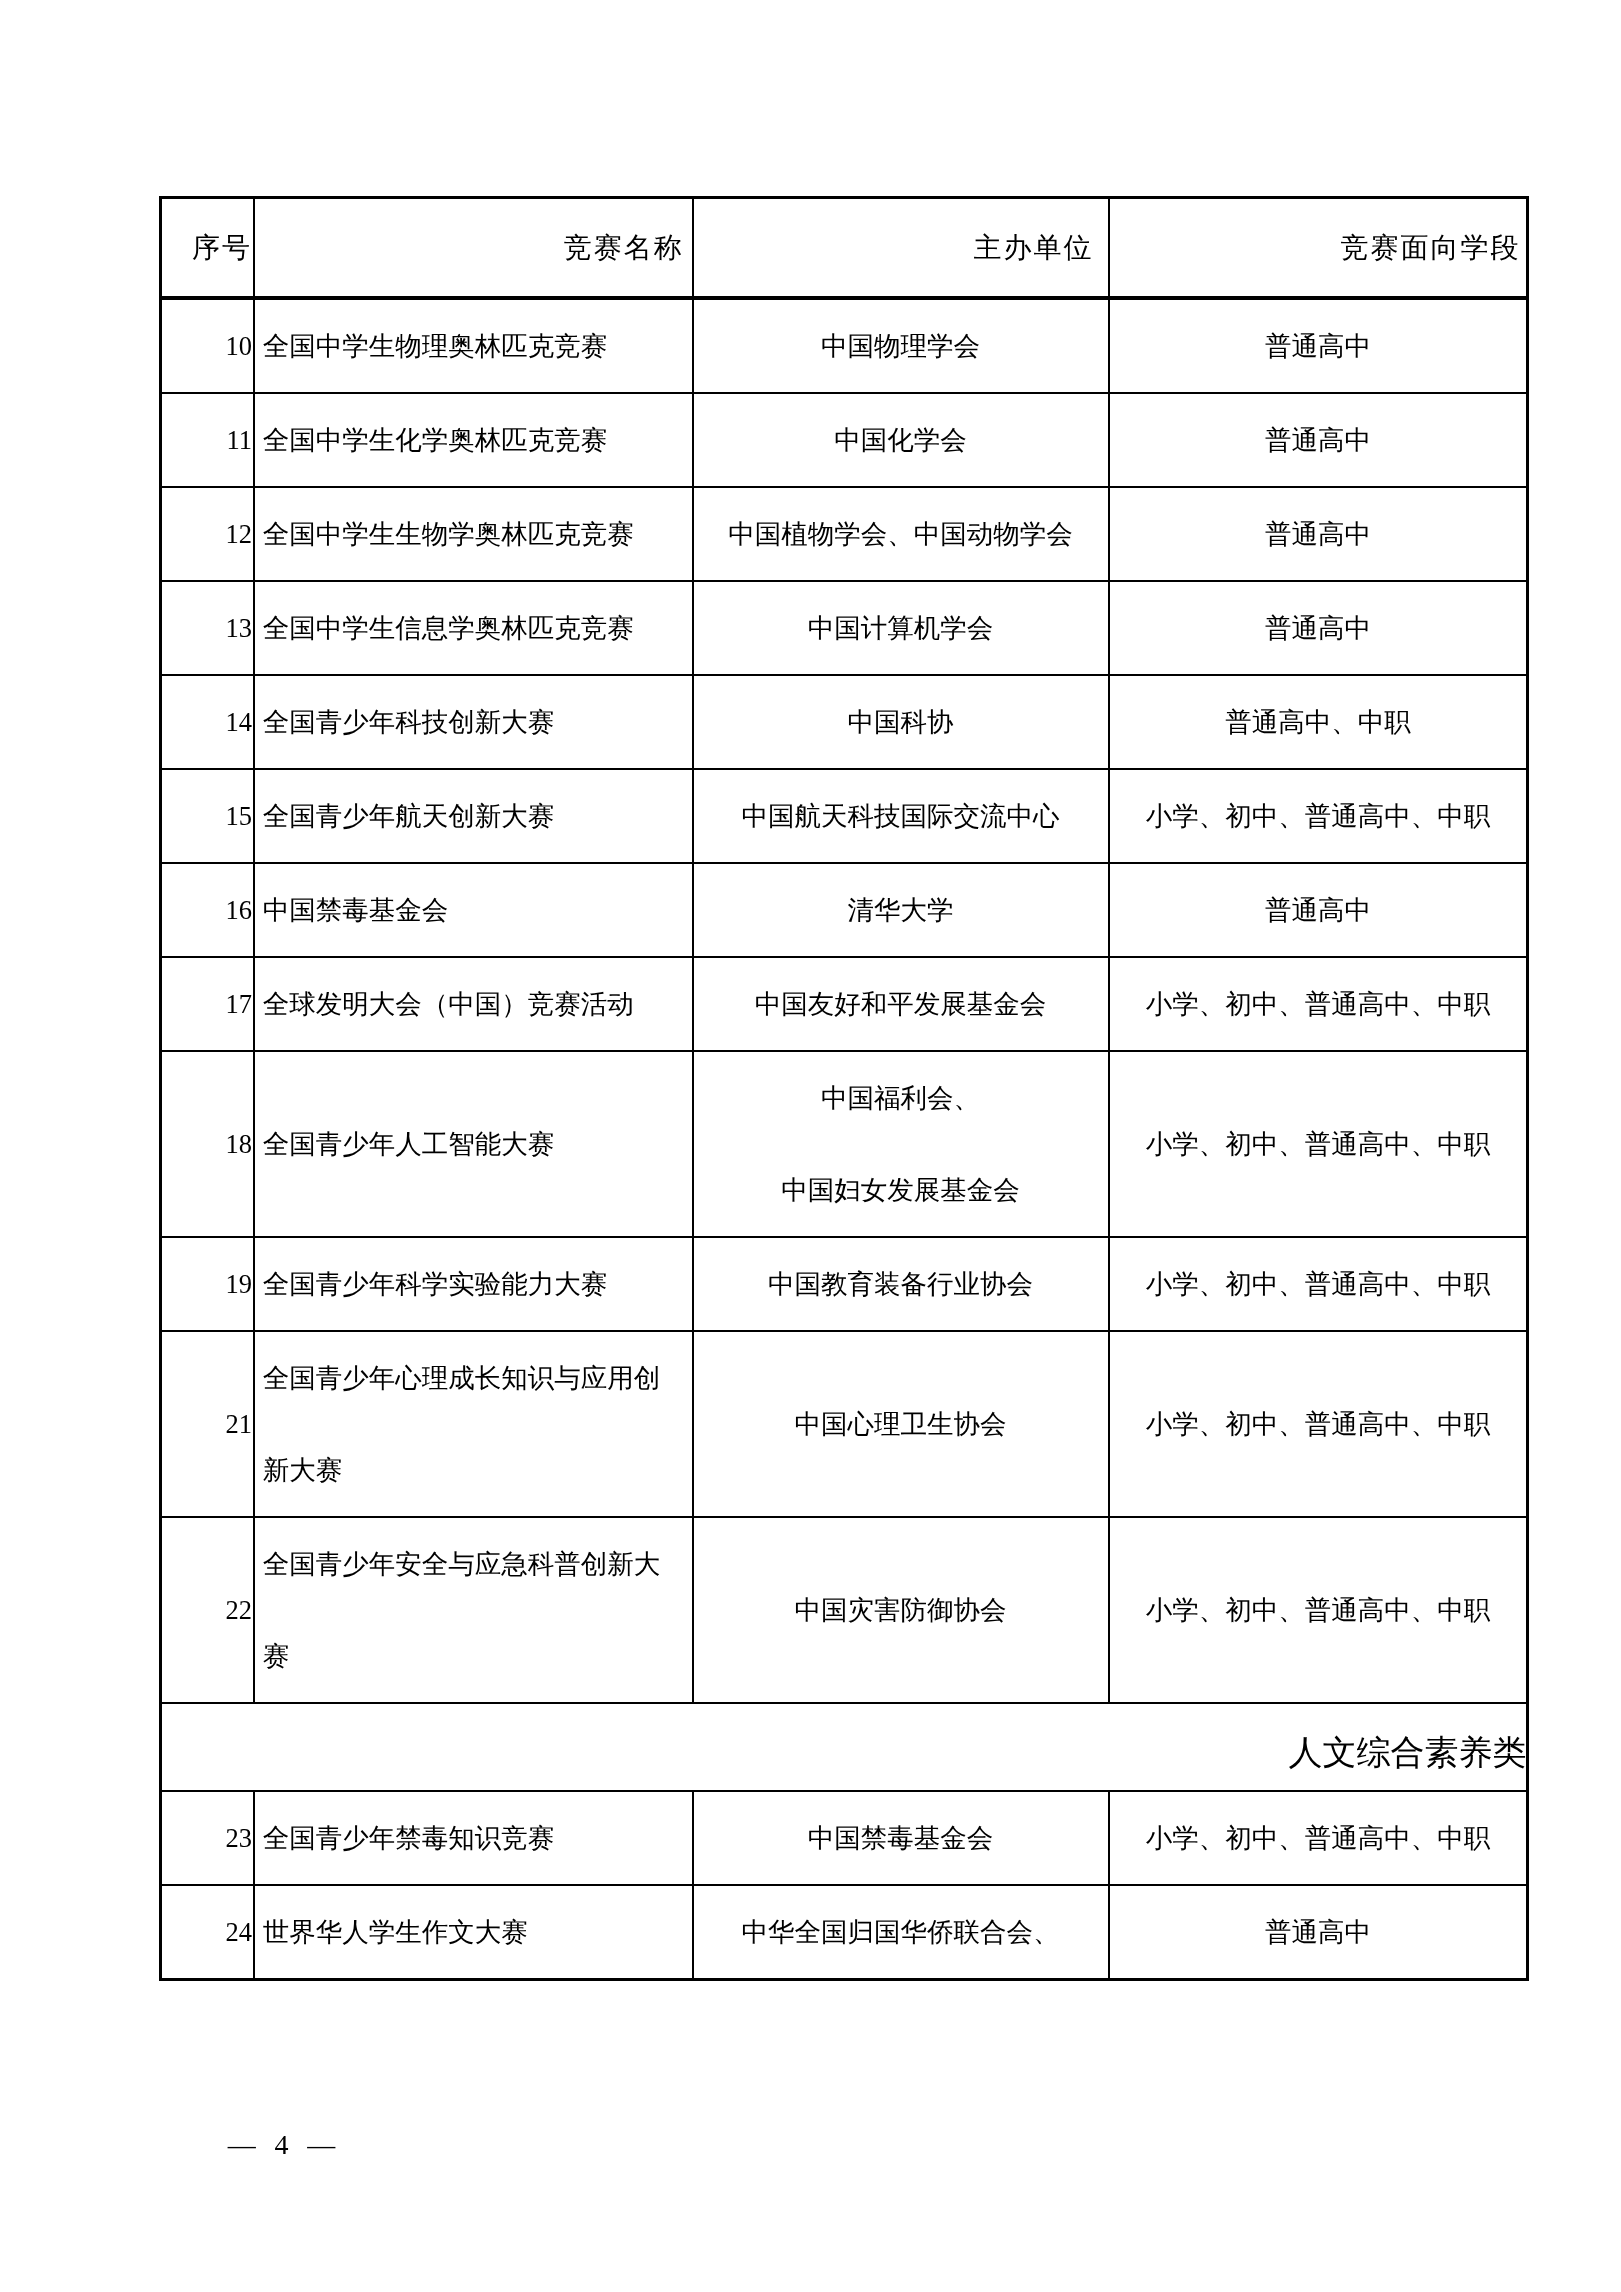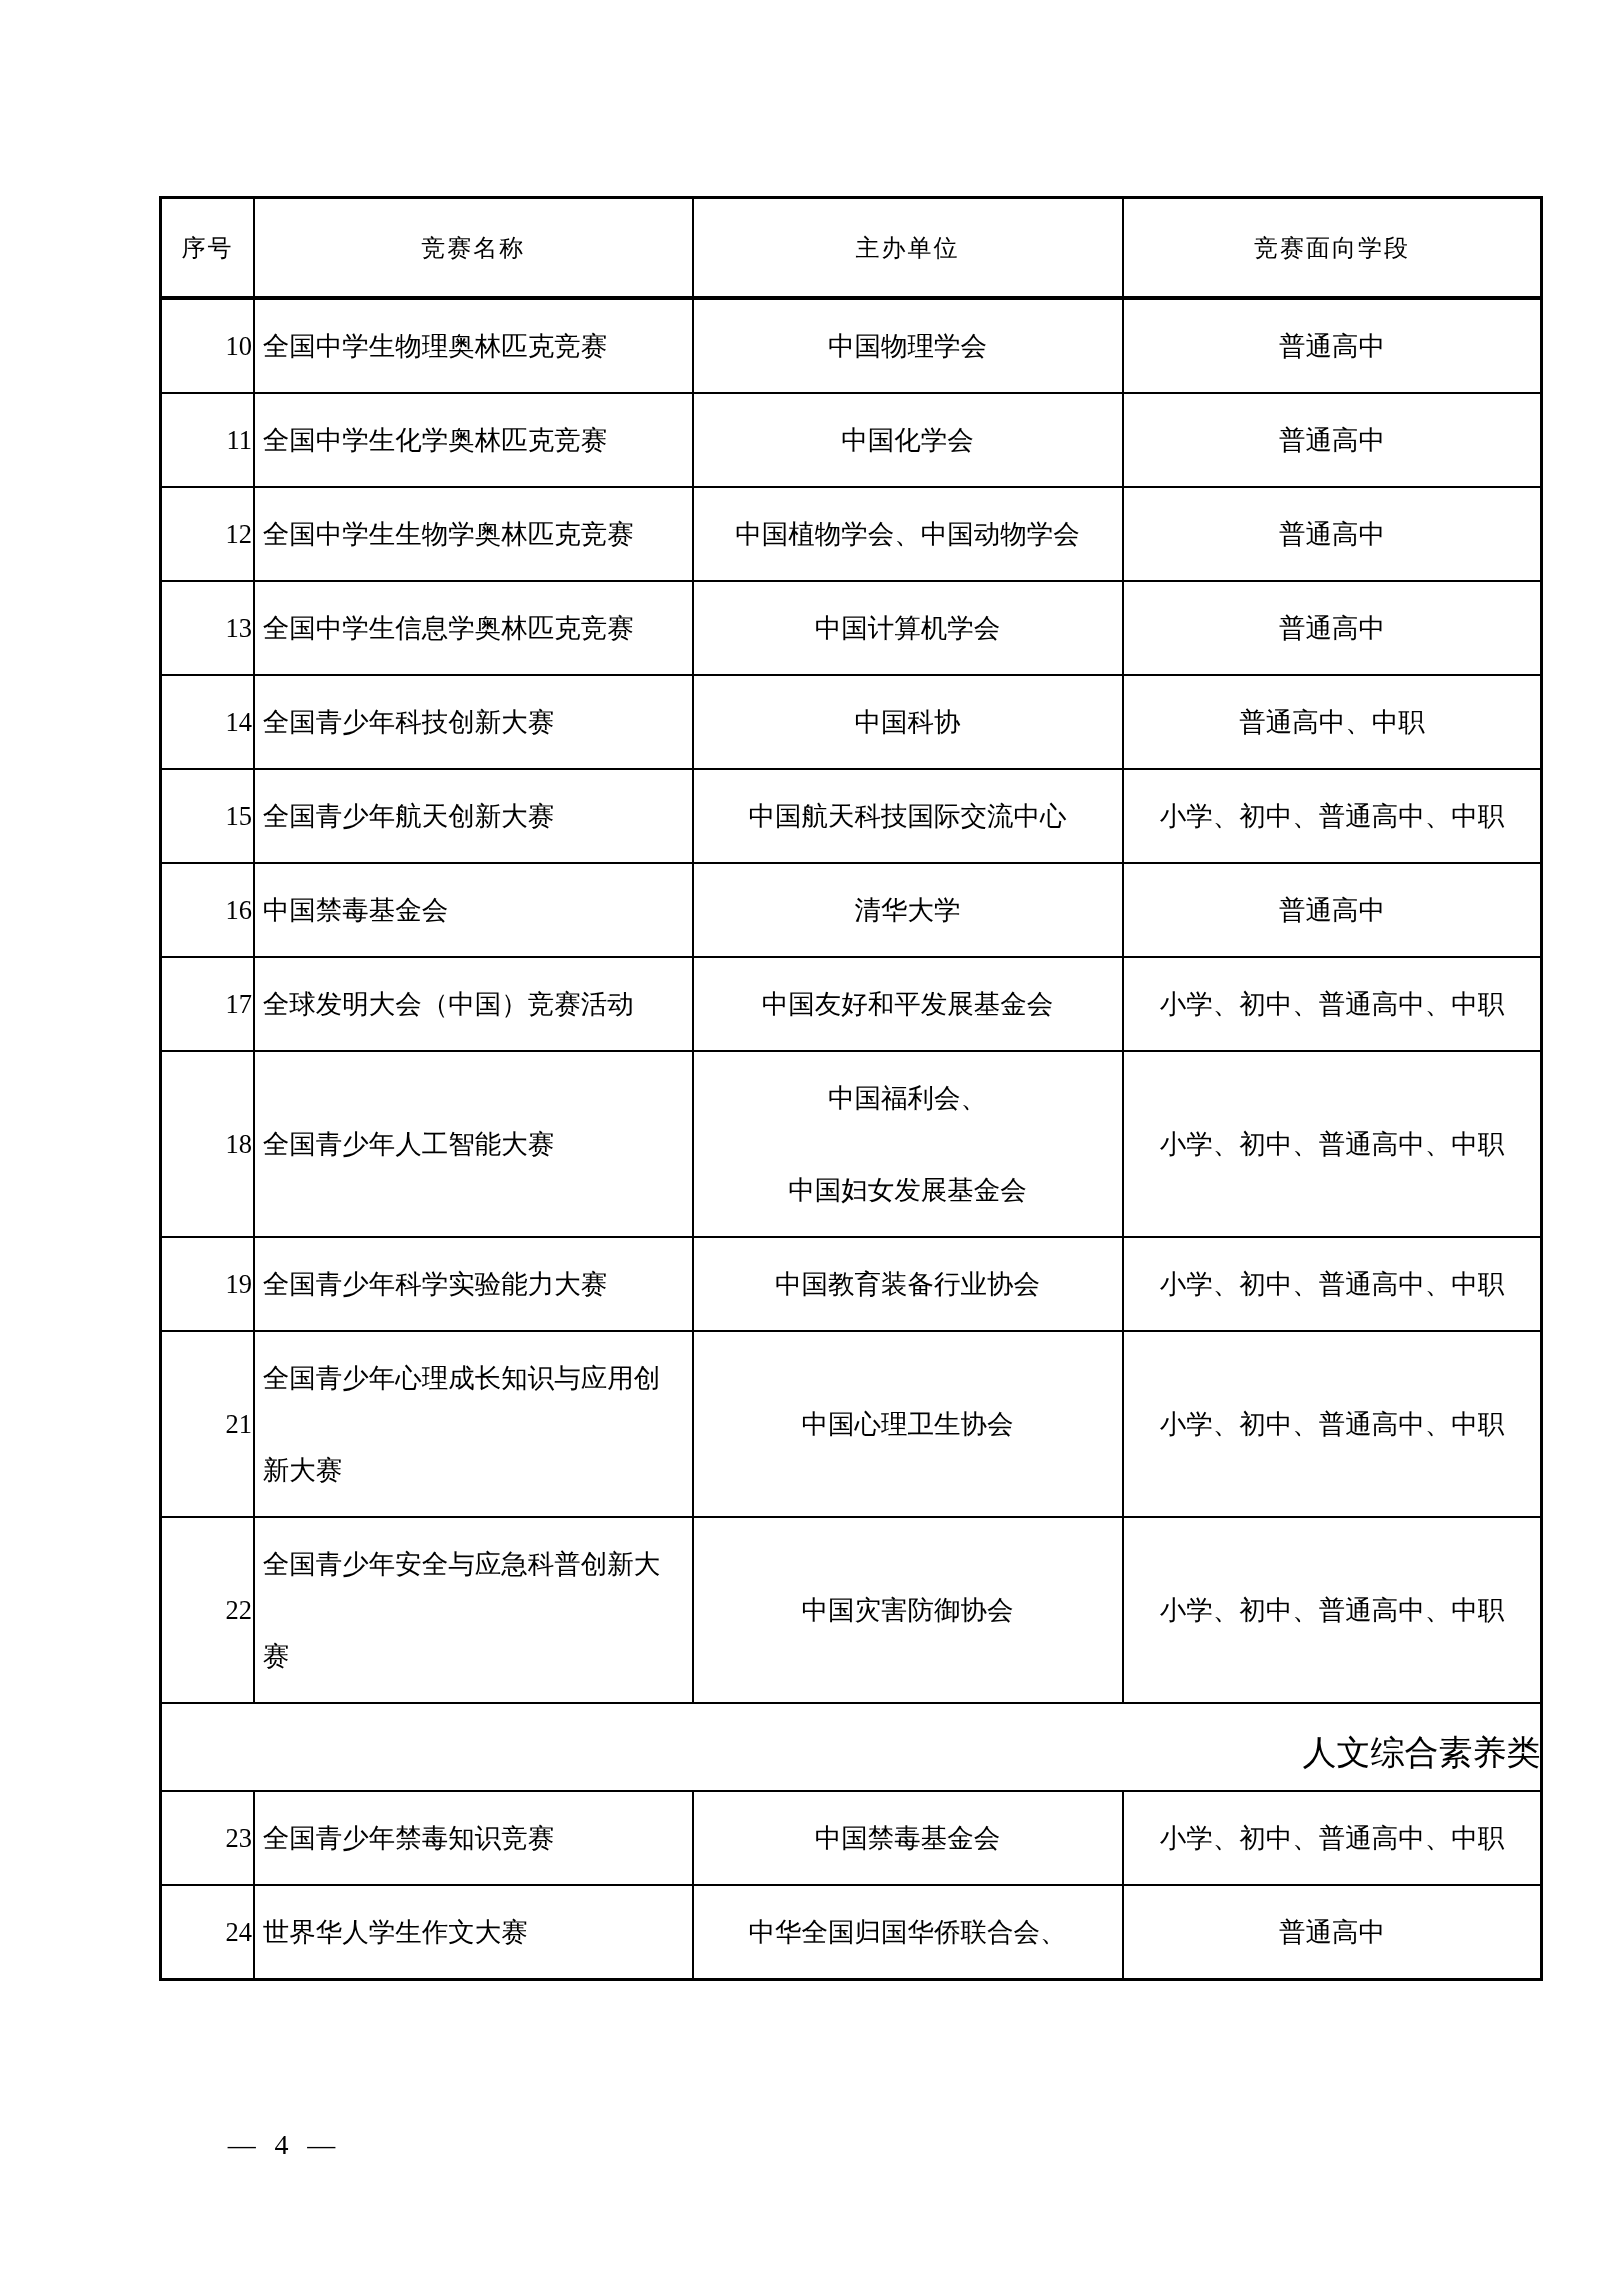--- a/index.html
+++ b/index.html
@@ -29,22 +29,22 @@
     border-bottom-width: 2.9px;
     vertical-align: middle;
     font-weight: normal;
     overflow: hidden;
   }
   .doc-table tr { page-break-inside: avoid; }
   .doc-table .outer-top td, .doc-table .outer-top th { border-top-width: 3.9px; }
   .doc-table { border: 3.9px solid #000000; }
   .row-header th {
     height: 95px;
-    text-align: center;
-    font-size: 24px;
+    text-align: right;
+    font-size: 28px;
     border-bottom-width: 4.9px;
     letter-spacing: 2px;
   }
   .row { height: 92px; }
   .row-tall { height: 186px; }
   .row-tall-22 { height: 181px; }
   .row-section { height: 88px; }
   .row-short { height: 90px; margin-top: 24px; }
   .c-no {
     width: 89px;
@@ -53,21 +53,21 @@
   .c-name {
     width: 421px;
     text-align: left;
     padding: 0 7.8px;
     line-height: 92px;
     word-break: break-all;
   }
   .c-org {
     width: 386px;
     text-align: center;
-    padding: 0 21px;
+    padding: 0 14px;
     line-height: 92px;
     white-space: pre-line;
     word-break: break-all;
     font-family: Liberation Serif, serif;
   }
   .c-stage {
     width: 405px;
     text-align: center;
     padding: 0 5.9px;
     line-height: 92px;

